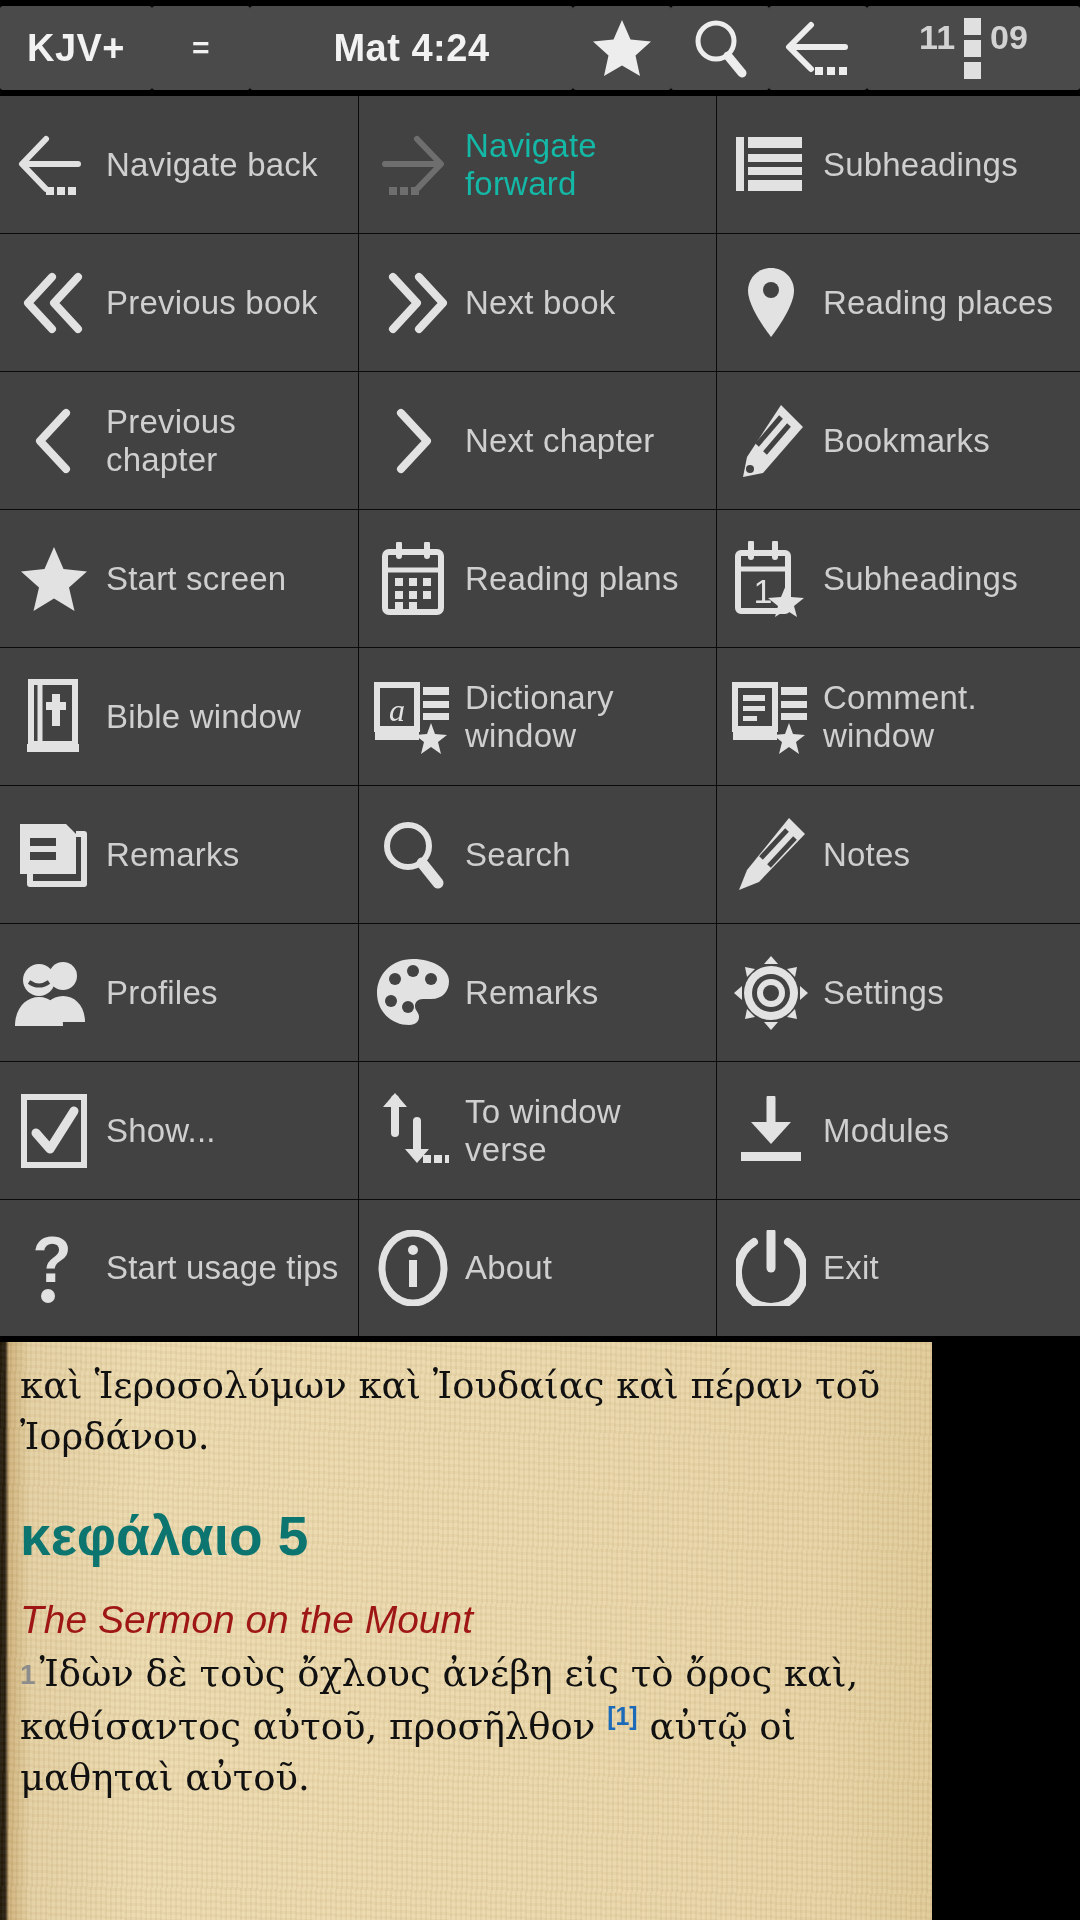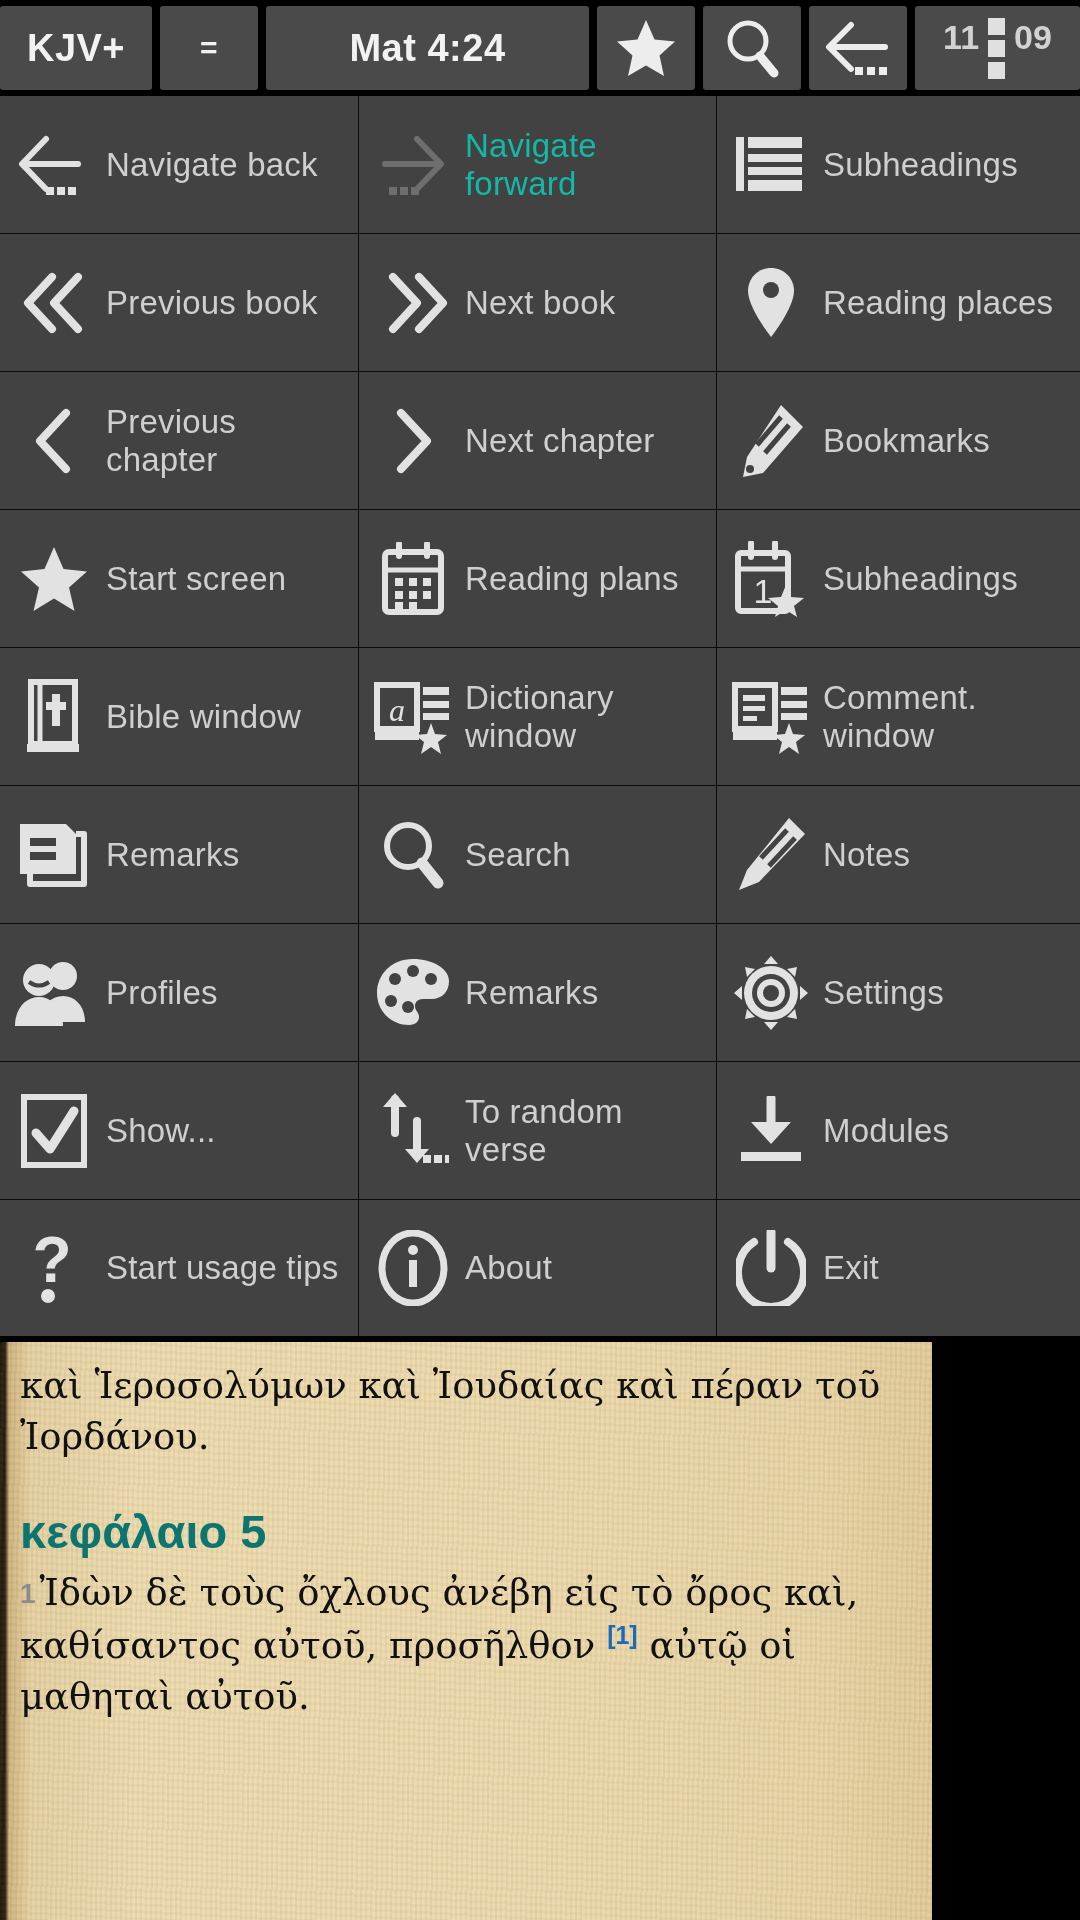--- a/index.html
+++ b/index.html
@@ -10,21 +10,21 @@
     overflow: hidden;
   }
 
   
   #topbar {
     position: absolute; top: 0; left: 0;
     width: 1080px; height: 92px;
     background: #000;
     display: flex;
     align-items: stretch;
-    gap: 8px;
+    gap: 0;
     padding: 6px 0 2px 0;
   }
   .tb {
     background: #4a4a4a;
     border-radius: 3px;
     display: flex;
     align-items: center;
     justify-content: center;
     color: #f2f2f2;
     position: relative;
@@ -130,21 +130,21 @@
   }
   .gk {
     font-family: "DejaVu Serif", serif;
     font-size: 37px;
     color: #111;
     line-height: 1.38;
   }
   #chap-heading {
     font-family: "Liberation Sans", sans-serif;
     font-weight: bold;
-    font-size: 47px;
+    font-size: 55px;
     color: #0d7570;
     margin-top: 42px;
     margin-bottom: 8px;
   }
   #sermon-title {
     font-family: "Liberation Sans", sans-serif;
     font-style: italic;
     font-size: 39px;
     color: #9e1616;
     margin-top: 30px;
@@ -502,21 +502,21 @@
         <svg class="gi" width="72" height="76" viewBox="0 0 72 76" fill="none" stroke="#e2e2e2">
           <line x1="18" y1="40" x2="18" y2="6" stroke-width="8" stroke-linecap="round"></line>
           <polygon points="18,0 30,14 6,14" fill="#e2e2e2" stroke="none"></polygon>
           <line x1="40" y1="28" x2="40" y2="62" stroke-width="8" stroke-linecap="round"></line>
           <polygon points="40,70 28,56 52,56" fill="#e2e2e2" stroke="none"></polygon>
           <rect x="46" y="62" width="8" height="8" fill="#e2e2e2" stroke="none"></rect>
           <rect x="57" y="62" width="8" height="8" fill="#e2e2e2" stroke="none"></rect>
           <rect x="68" y="62" width="8" height="8" fill="#e2e2e2" stroke="none"></rect>
         </svg>
       </span>
-      <span class="lbl">To random verse</span>
+      <span class="lbl">To window verse</span>
     </div>
     <div class="vdiv"></div>
     <div class="cell">
       <span class="ic">
         <svg class="gi" width="68" height="70" viewBox="0 0 68 70" fill="none" stroke="#e2e2e2">
           <line x1="34" y1="2" x2="34" y2="34" stroke-width="9" stroke-linecap="round"></line>
           <polygon points="34,48 14,26 54,26" fill="#e2e2e2" stroke="none"></polygon>
           <rect x="4" y="56" width="60" height="9" fill="#e2e2e2" stroke="none"></rect>
         </svg>
       </span>
@@ -554,18 +554,19 @@
       <span class="lbl">Exit</span>
     </div>
   </div>
 
 <div id="paper">
   <div id="paper-inner">
     <div class="gk">καὶ Ἱεροσολύμων καὶ Ἰουδαίας καὶ πέραν τοῦ Ἰορδάνου.</div>
 
     <div id="chap-heading">κεφάλαιο 5</div>
 
+    <div id="sermon-title">The Sermon on the Mount</div>
 
     <div id="verse-block" class="gk">
       <span class="vnum">1</span><span>Ἰδὼν δὲ τοὺς ὄχλους ἀνέβη εἰς τὸ ὄρος καὶ, καθίσαντος αὐτοῦ, προσῆλθον </span><span class="fnote">[1]</span><span> αὐτῷ οἱ μαθηταὶ αὐτοῦ.</span>
     </div>
   </div>
 </div>
 
 </body></html>

